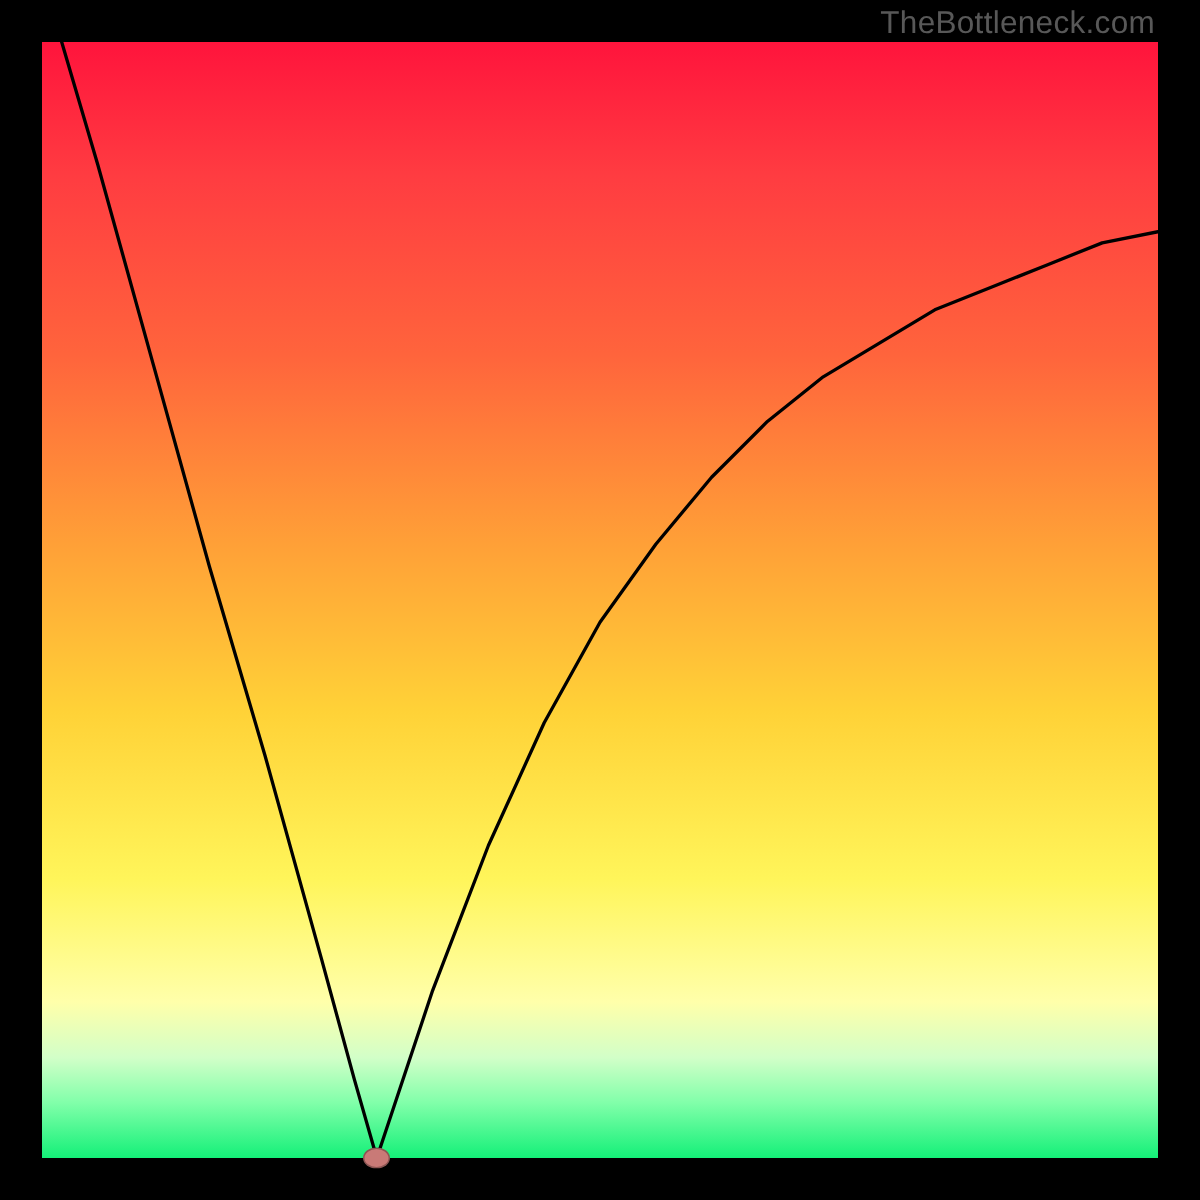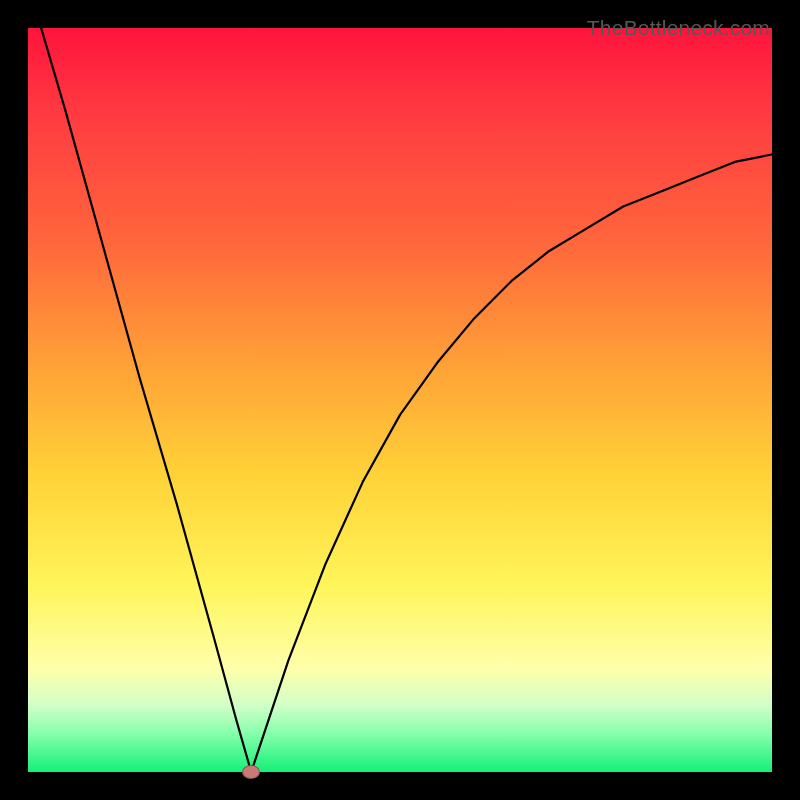--- a/index.html
+++ b/index.html
@@ -34,21 +34,21 @@
       rgb(255, 210,  55)  60%,
       rgb(255, 245,  90)  75%,
       rgb(255, 255, 170)  86%,
       rgb(210, 255, 200)  91%,
       rgb(130, 255, 170)  95%,
       rgb( 20, 240, 120) 100%
     );
   }
   .watermark {
     position: absolute;
-    top: 16px;
+    top: 4px;
     right: 30px;
     color: #585858;
     font-size: 21px;
     font-weight: 500;
     letter-spacing: 0.2px;
     font-family: Arial, sans-serif;
   }
   svg.curve {
     position: absolute;
     left: 0;

